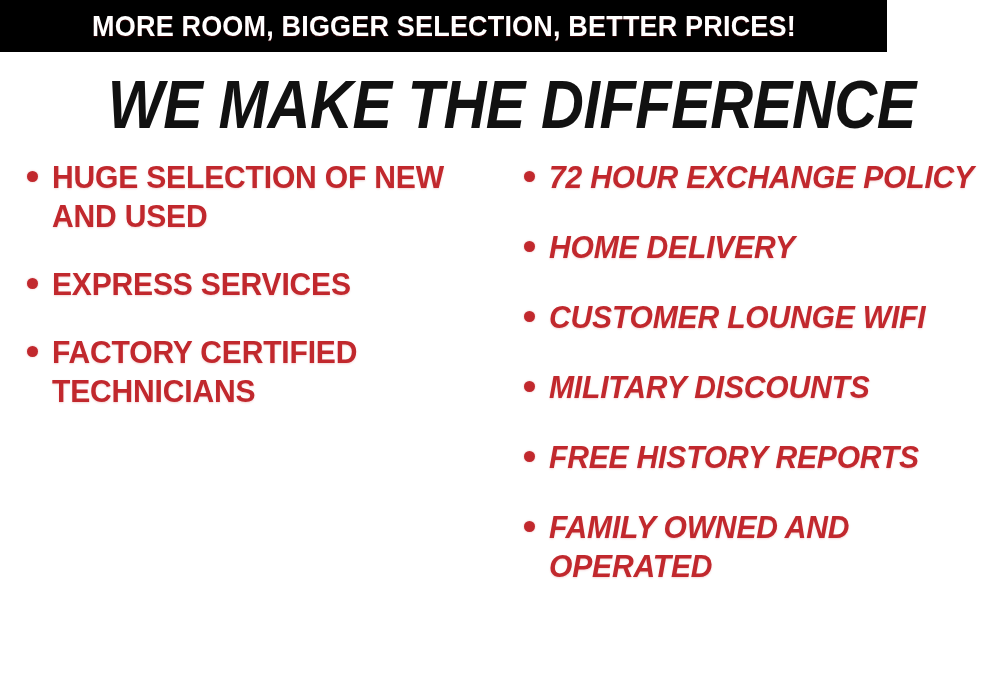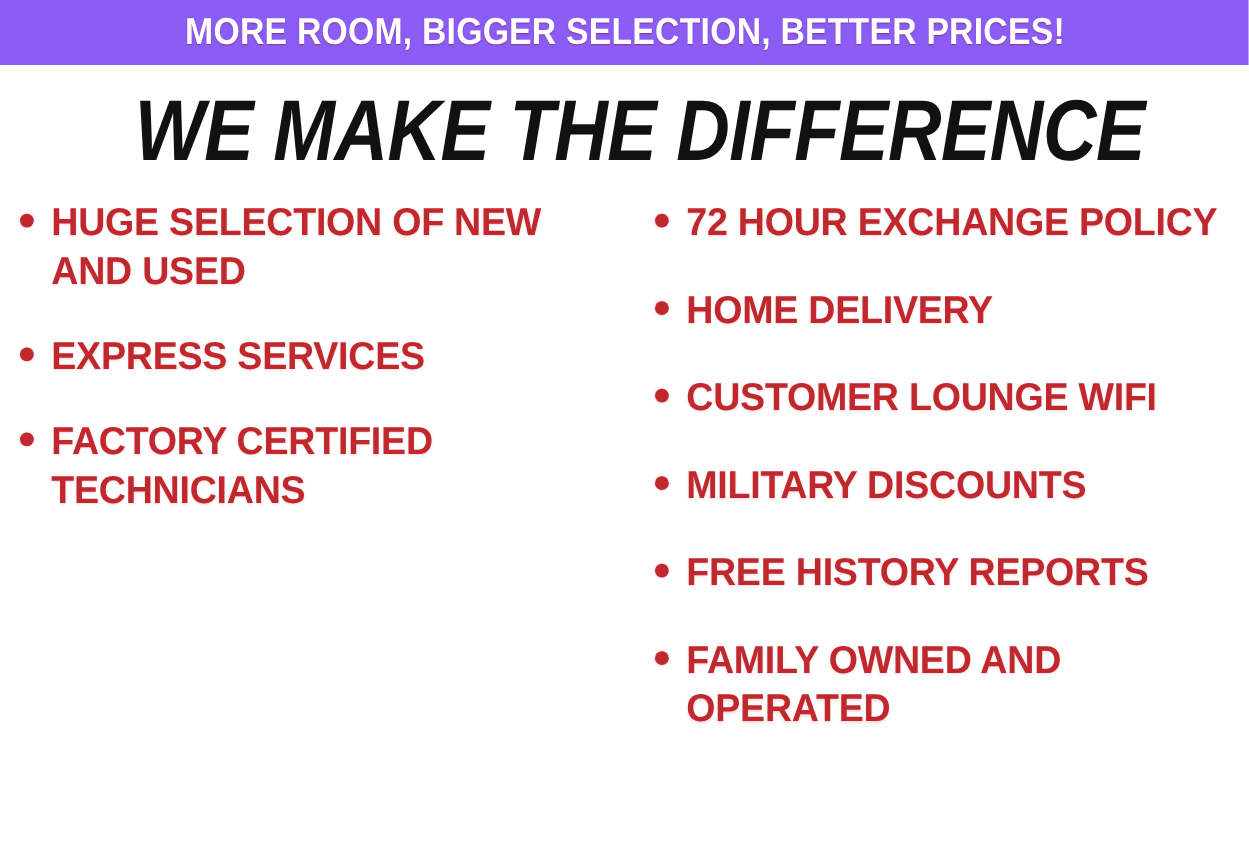--- a/index.html
+++ b/index.html
@@ -13,23 +13,23 @@
     font-family: "Liberation Sans", sans-serif;
     overflow: hidden;
     position: relative;
   }
 
   
   .banner {
     position: absolute;
     left: 0;
     top: 0;
-    width: 999px;
+    width: 887px;
     height: 52px;
-    background: #8b5cf6;
+    background: #000000;
     display: flex;
     align-items: center;
     justify-content: center;
     box-sizing: border-box;
   }
   .banner-text {
     color: #ffffff;
     font-family: "Liberation Sans", sans-serif;
     font-weight: bold;
     font-size: 30px;
@@ -74,25 +74,26 @@
     width: 999px;
     height: 534px;
     display: flex;
     align-items: flex-start;
   }
   .column {
     box-sizing: border-box;
   }
   .column-left {
     width: 505px;
-    padding-left: 16px;
+    padding-left: 27px;
   }
   .column-right {
     width: 494px;
     padding-left: 19px;
+    font-style: italic;
   }
 
   .bullet-item {
     display: flex;
     align-items: flex-start;
     margin-bottom: 29px;
   }
   .column-right .bullet-item {
     margin-bottom: 31px;
   }

